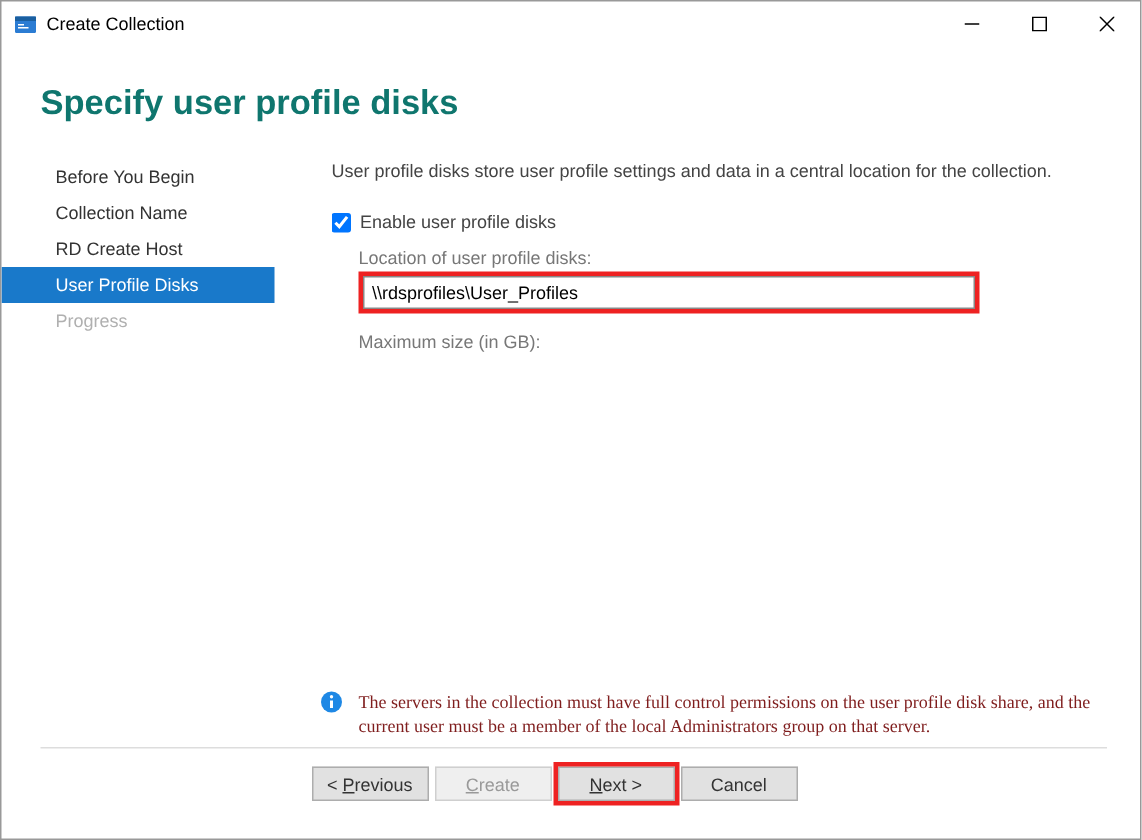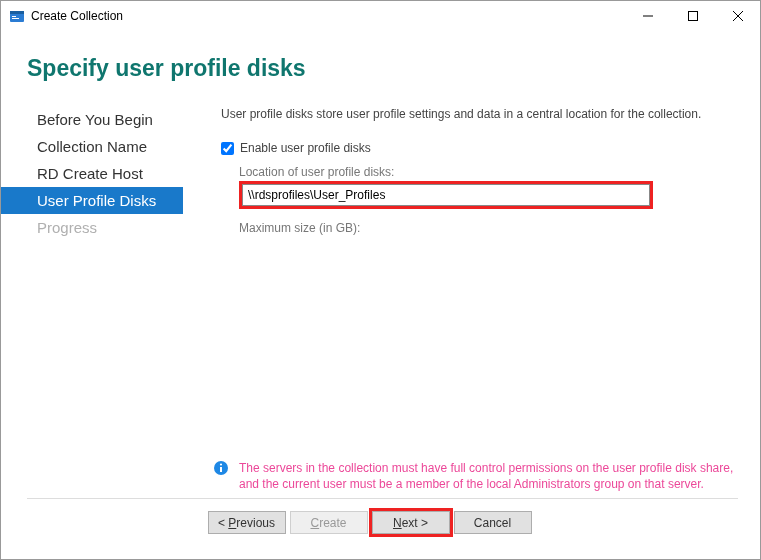--- a/index.html
+++ b/index.html
@@ -12,40 +12,40 @@
 .win-controls { display: flex; height: 100%; }
 .win-btn { width: 45px; height: 100%; display: flex; align-items: center; justify-content: center; cursor: pointer; }
 .win-btn svg { width: 10px; height: 10px; stroke: #000; stroke-width: 1; fill: none; }
 
 .header-strip { padding: 24px 0 18px 26px; }
 .header-strip h1 { font-size: 23px; font-weight: 700; color: #0f766e; }
 
 .body-row { display: flex; height: 398px; }
 
 .sidebar { width: 182px; padding-top: 6px; }
-.sidebar-item { padding: 5px 0 5px 36px; font-size: 15px; color: #333; cursor: pointer; }
+.sidebar-item { padding: 5px 0 5px 36px; font-size: 12px; color: #333; cursor: pointer; }
 .sidebar-item.active { background: #1979ca; color: #fff; }
 .sidebar-item.disabled { color: #b0b0b0; cursor: default; }
 
 .main { flex: 1; padding: 7px 22px 0 38px; font-size: 12px; color: #444; position: relative; }
 
 .desc { margin-bottom: 20px; }
 
 .check-row { display: flex; align-items: center; gap: 6px; margin-bottom: 10px; }
 .check-row input[type=checkbox] { width: 13px; height: 13px; }
 
 .label-text { color: #777; margin-bottom: 2px; }
 .input-wrap { border: 3px solid #e22; padding: 0; margin-bottom: 12px; width: 414px; }
 .text-input { width: 100%; border: 1px solid #888; padding: 3px 5px; font-size: 12px; background: #fff; }
 .size-input { width: 80px; border: 1px solid #888; padding: 3px 5px; font-size: 12px; background: #fff; }
 
 .info-row { position: absolute; bottom: 6px; left: 30px; right: 22px; display: flex; gap: 10px; align-items: flex-start; }
 .info-icon { width: 16px; height: 16px; flex-shrink: 0; }
 .info-icon svg { width: 16px; height: 16px; }
-.info-text { color: #ec4899; line-height: 1.35; }
+.info-text { color: #7f1d1d; line-height: 1.35; font-family: Liberation Serif, serif; }
 
 .rule { border: none; border-top: 1px solid #ddd; margin: 0 22px 0 26px; }
 
 .button-row { display: flex; justify-content: center; gap: 4px; padding: 12px 22px 0 0; }
 .btn { min-width: 78px; height: 23px; font-size: 12px; border: 1px solid #adadad; background: #e1e1e1; color: #333; cursor: pointer; }
 .btn:disabled { color: #999; background: #efefef; border-color: #cfcfcf; cursor: default; }
 .btn.highlight { outline: 3px solid #e22; }
 .btn .ul { text-decoration: underline; }
 </style>
 </head>

